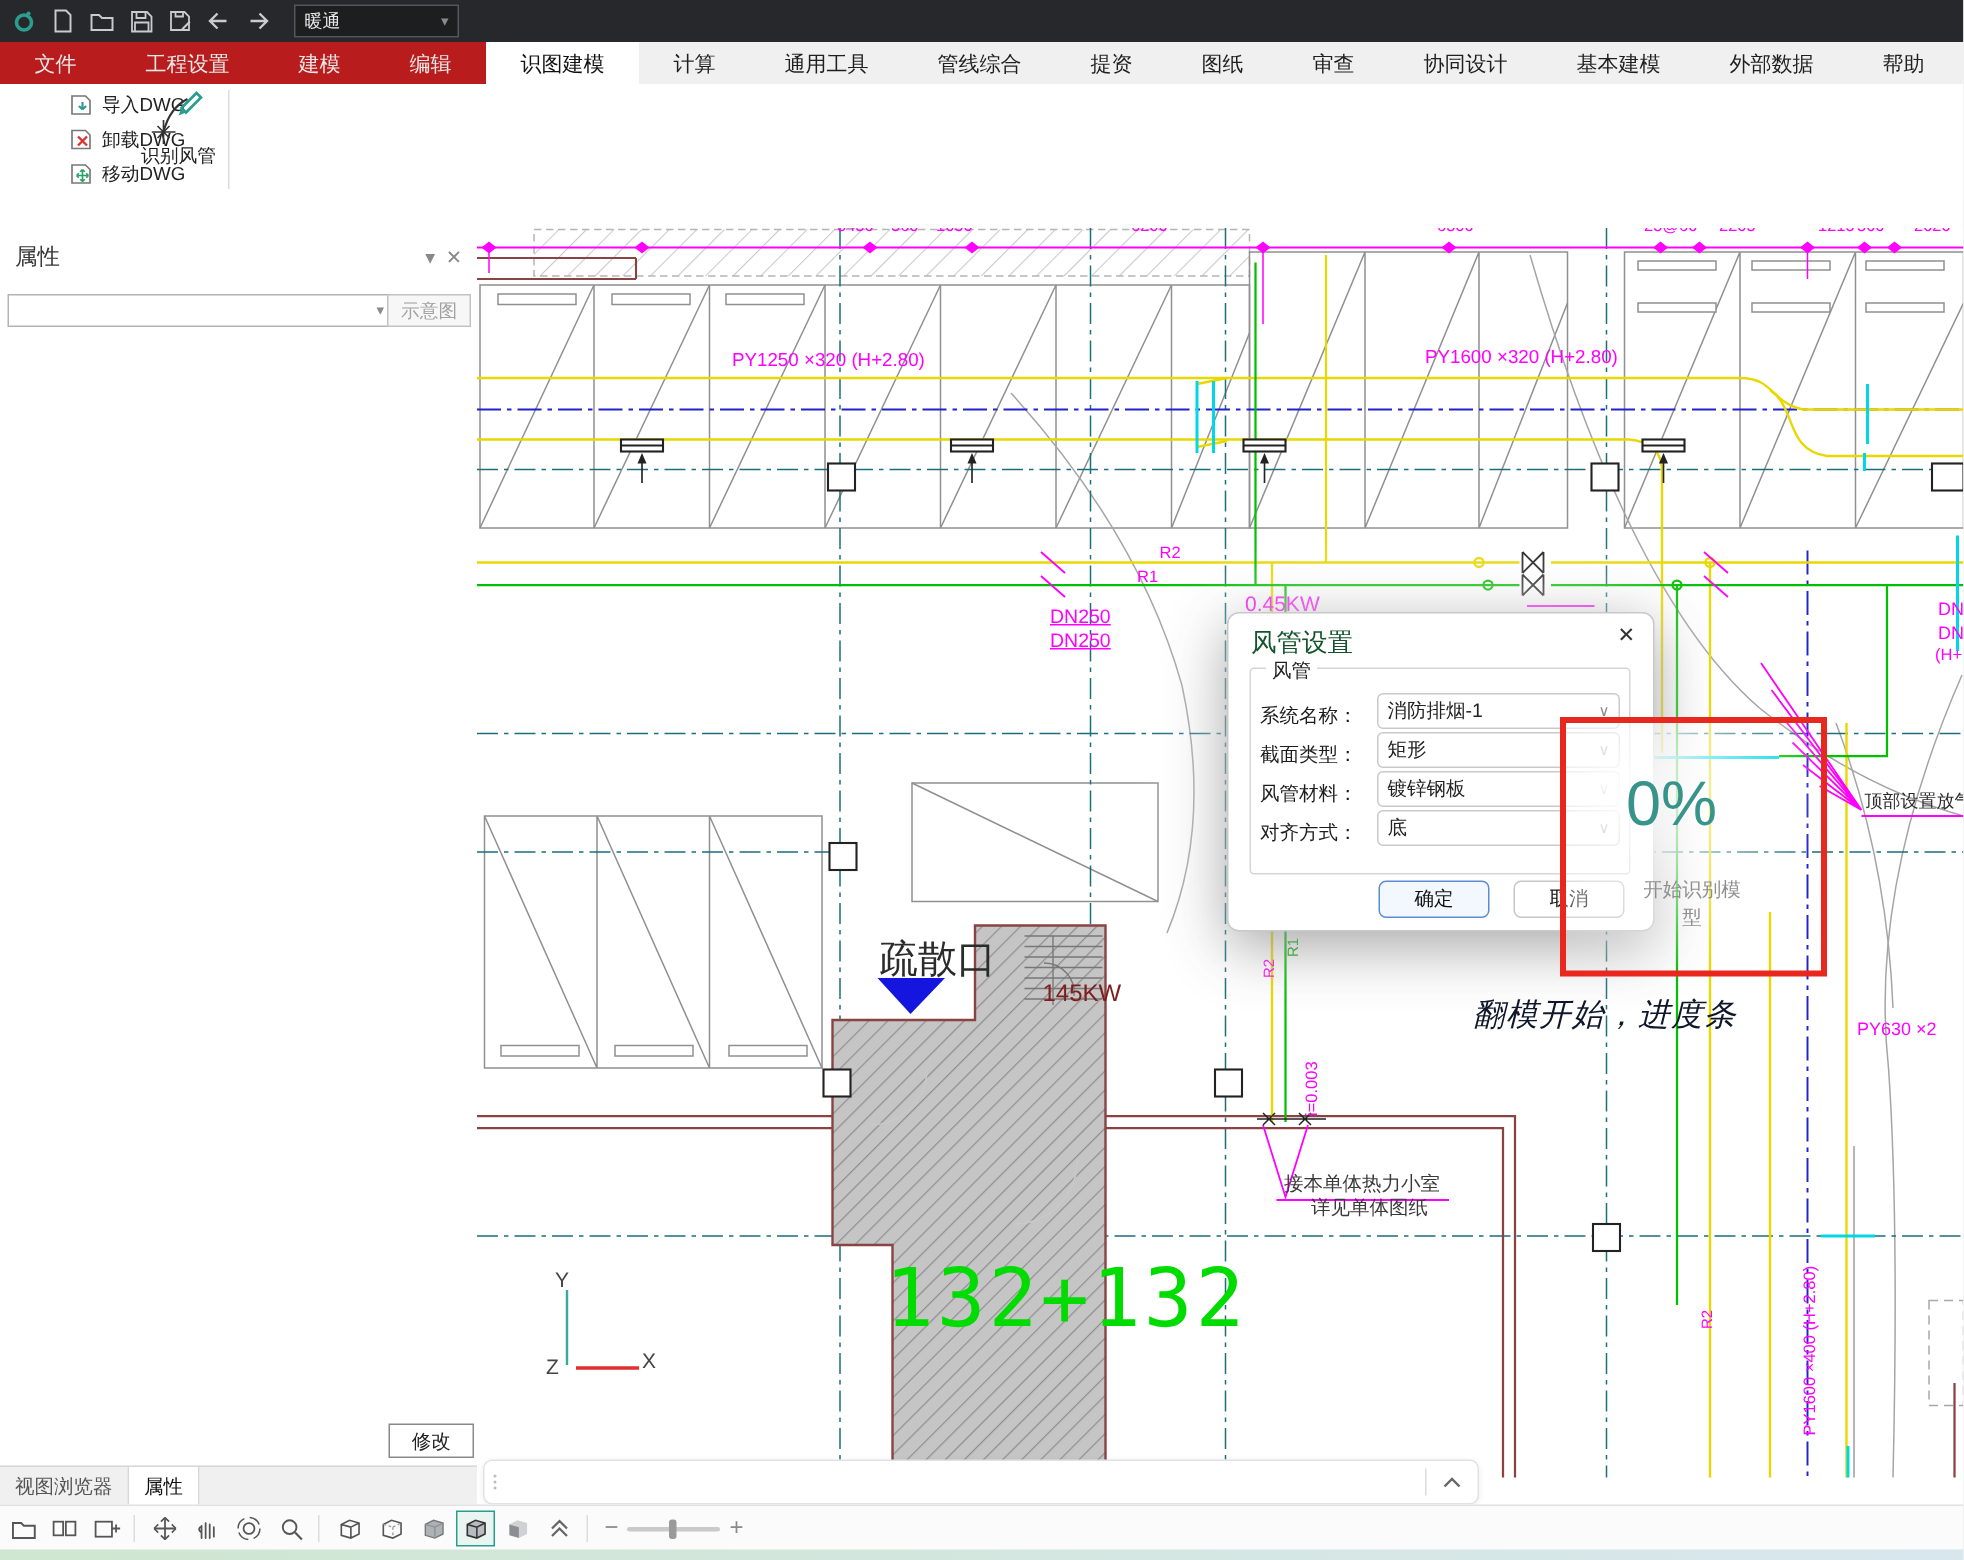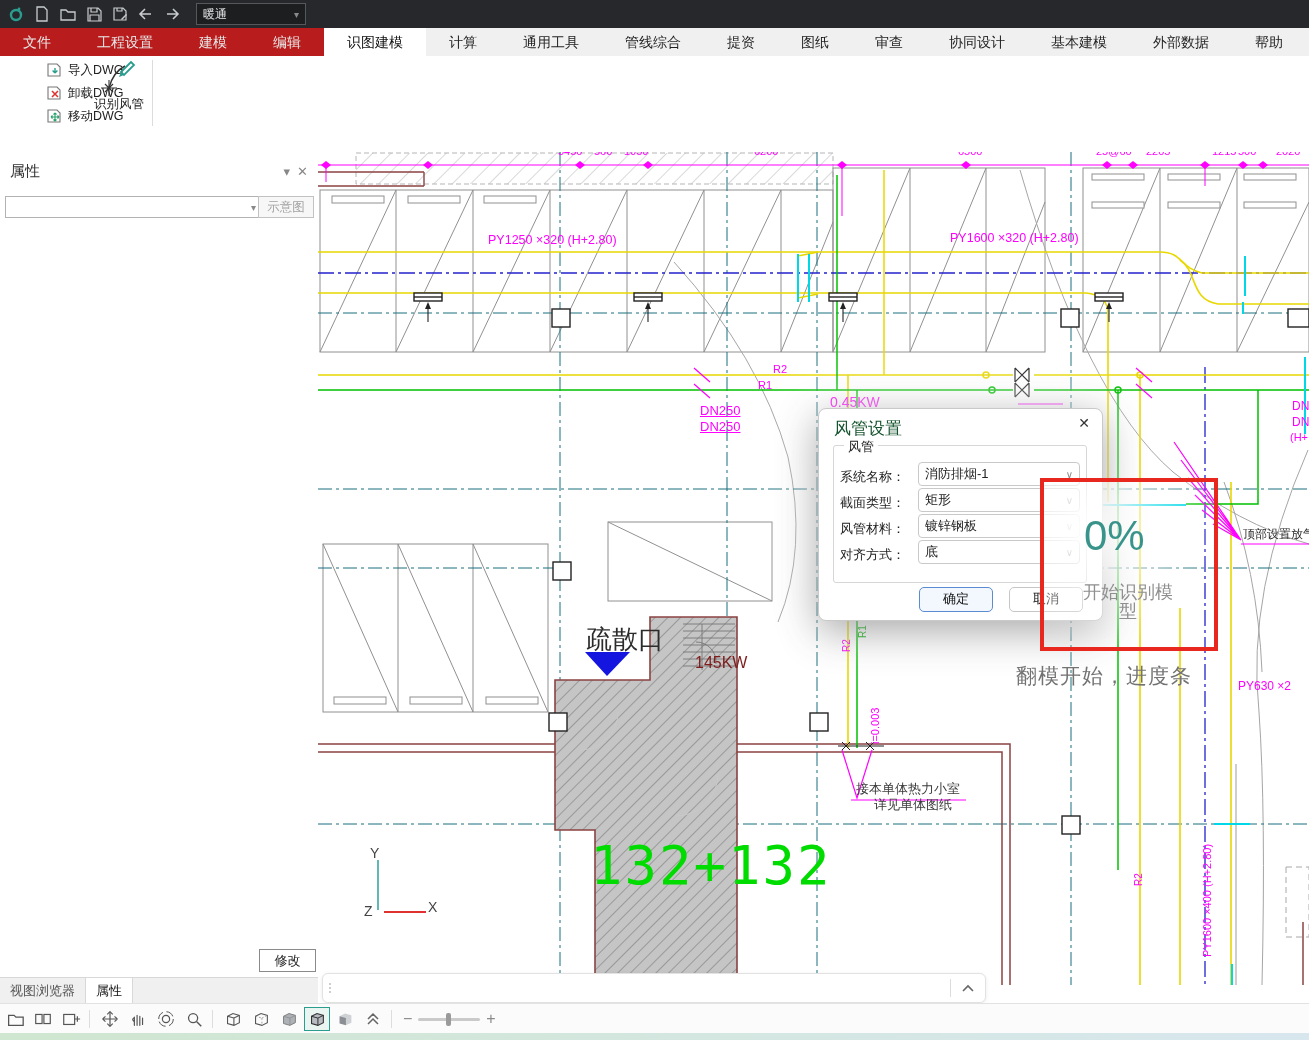--- a/index.html
+++ b/index.html
@@ -55,22 +55,22 @@
   .dlg-label{width:78px;font-size:13px;color:#1d1d1d;}
   .dlg-combo{flex:1;height:22px;border:1px solid #c9c9c9;border-radius:4px;background:#fff;display:flex;align-items:center;justify-content:space-between;padding:0 6px;font-size:13px;}
   .caret{color:#8a8a8a;font-size:10px;}
   .dlg-btn{position:absolute;top:178px;width:72px;height:23px;border-radius:5px;text-align:center;line-height:22px;font-size:13px;}
   #btn-ok{left:100px;background:#f3f8ff;border:1.5px solid #5b8bd0;color:#111;}
   #btn-cancel{left:190px;background:#fff;border:1px solid #c6c6c6;color:#111;}
   
   #glow{left:1042px;top:480px;width:174px;height:169px;background:radial-gradient(ellipse at 22% 28%,rgba(255,255,255,.95),rgba(255,255,255,0) 72%);pointer-events:none;}
   #red-rect{left:1040px;top:478px;width:178px;height:173px;border:4px solid #e8281e;box-sizing:border-box;}
   #progress-pct{left:1084px;top:512px;font-size:42px;color:#38948a;font-weight:400;}
-  #progress-caption{left:1078px;top:583px;width:100px;text-align:center;font-size:18px;color:#8f8f8f;line-height:19px;}
-  #progress-note{left:1016px;top:662px;font-size:21px;color:#737373;letter-spacing:1px;}
+  #progress-caption{left:1078px;top:583px;width:100px;text-align:center;font-size:13px;color:#8f8f8f;line-height:19px;}
+  #progress-note{left:982px;top:662px;font-size:21px;color:#0f172a;letter-spacing:1px;font-style:italic;}
   
   #toolbar{left:0;top:1003px;width:1309px;height:30px;background:#fbfbfb;border-top:1px solid #e2e2e2;display:flex;align-items:center;}
   .tbi{width:26px;height:24px;display:flex;align-items:center;justify-content:center;margin-left:2px;}
   .tbi.sel{border:1.5px solid #2a9d8f;background:#eaf5f2;box-sizing:border-box;}
   .tb-div{width:1px;height:18px;background:#ddd;margin:0 5px;}
   #zoom-minus,#zoom-plus{color:#8a8a8a;font-size:16px;padding:0 6px;}
   #zoom-track{width:62px;height:3px;background:#cacaca;border-radius:2px;position:relative;}
   #zoom-thumb{position:absolute;left:45%;top:-5px;width:5px;height:13px;background:#9a9a9a;border-radius:2px;}
   #coords{position:absolute;right:186px;top:1003px;height:30px;line-height:30px;font-size:13px;color:#4a4a4a;}
   #bottom-strip{left:0;top:1033px;width:1309px;height:7px;background:linear-gradient(90deg,#cfe6d0,#d8e7ee);}

